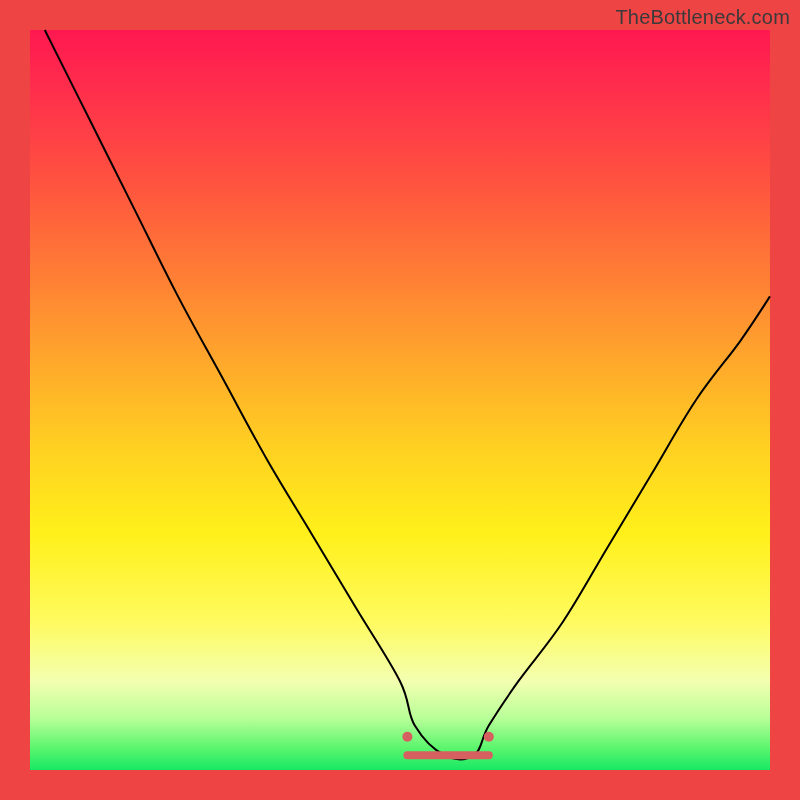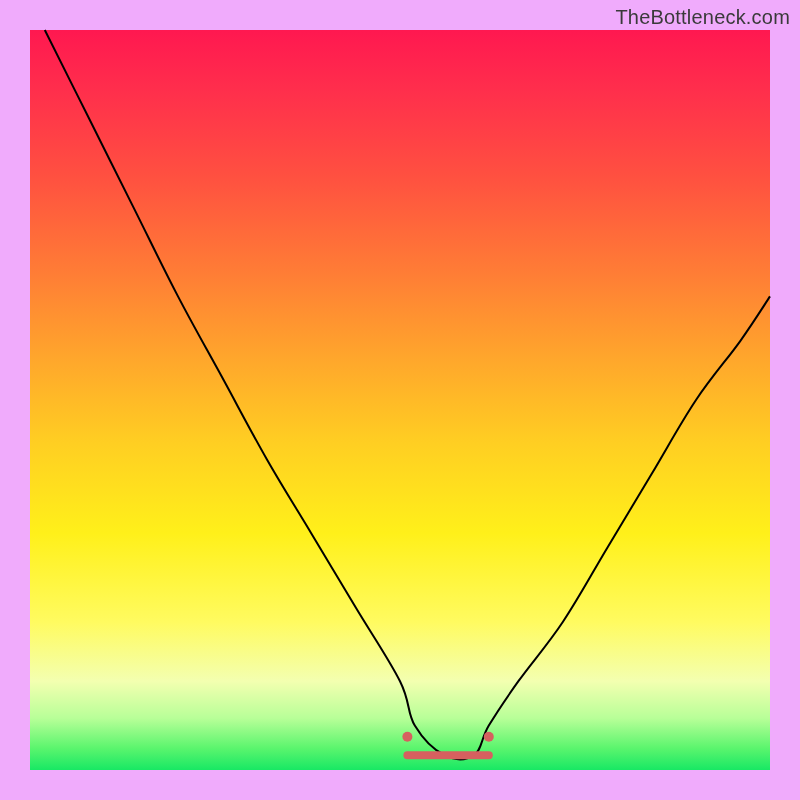--- a/index.html
+++ b/index.html
@@ -10,21 +10,21 @@
     background: #000;
     overflow: hidden;
     font-family: Arial, Helvetica, sans-serif;
   }
   .frame {
     position: absolute;
     left: 0;
     top: 0;
     width: 800px;
     height: 800px;
-    background: #f0abfc;
+    background: #ef4444;
   }
   .plot-area {
     position: absolute;
     left: 30px;
     top: 30px;
     width: 740px;
     height: 740px;
     
     background: linear-gradient(to bottom,
       #ff1850 0%,

